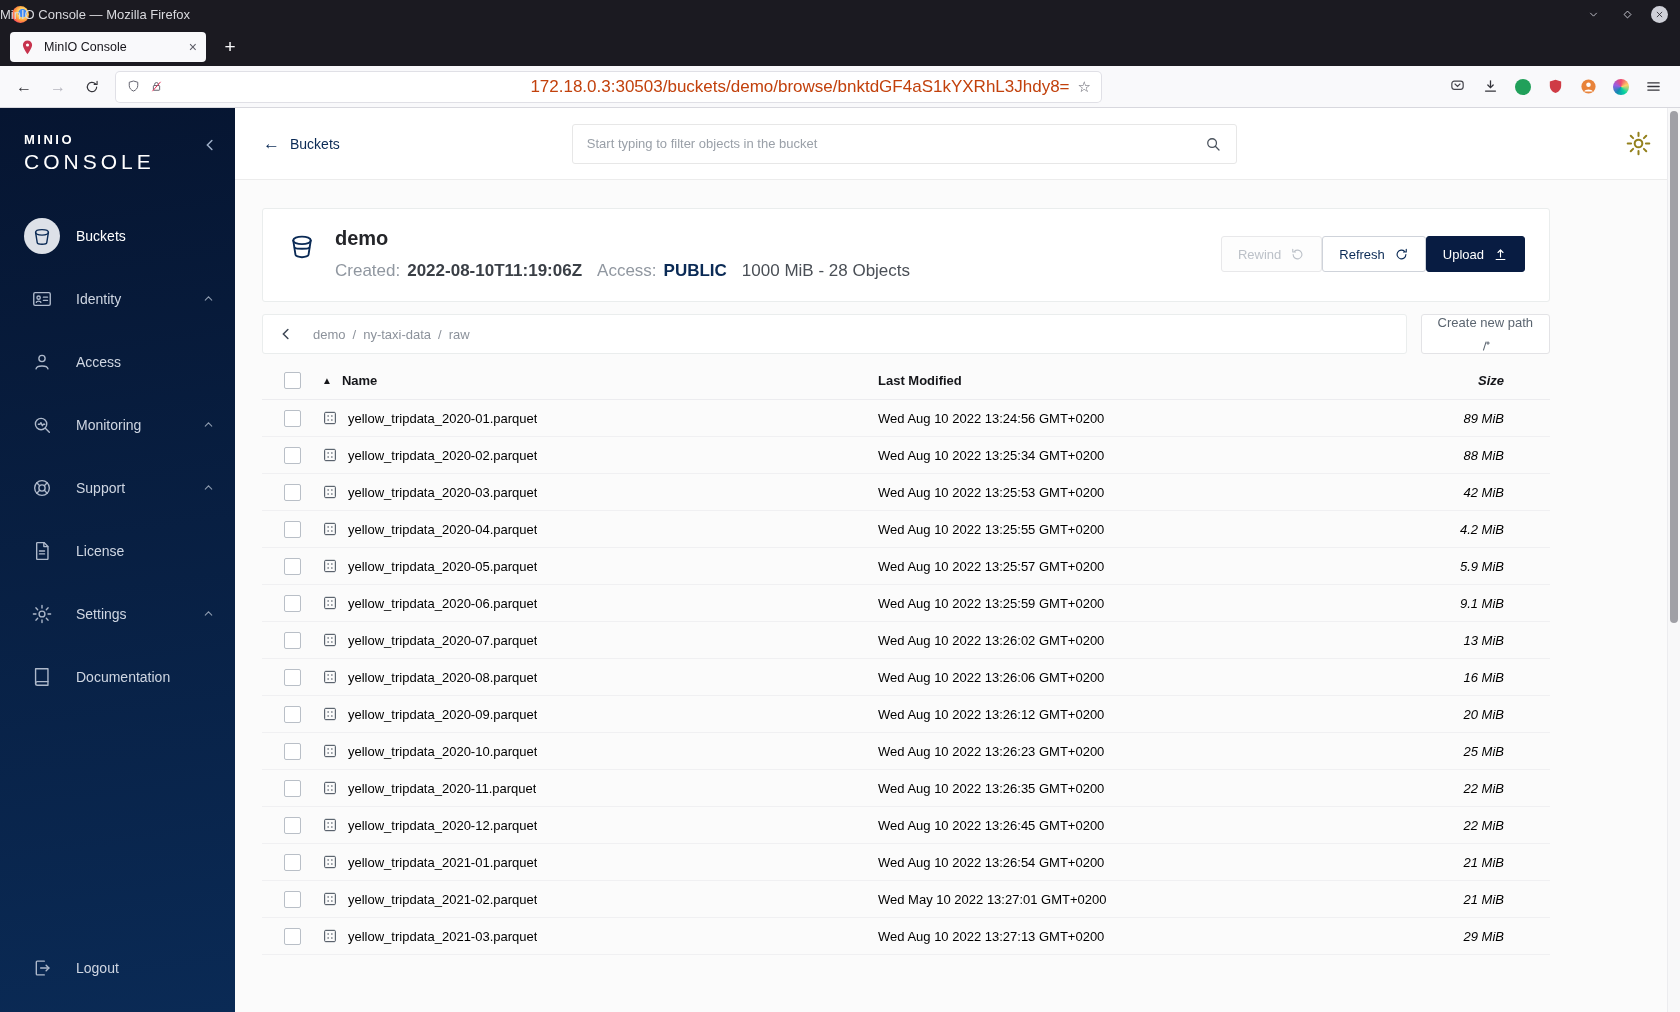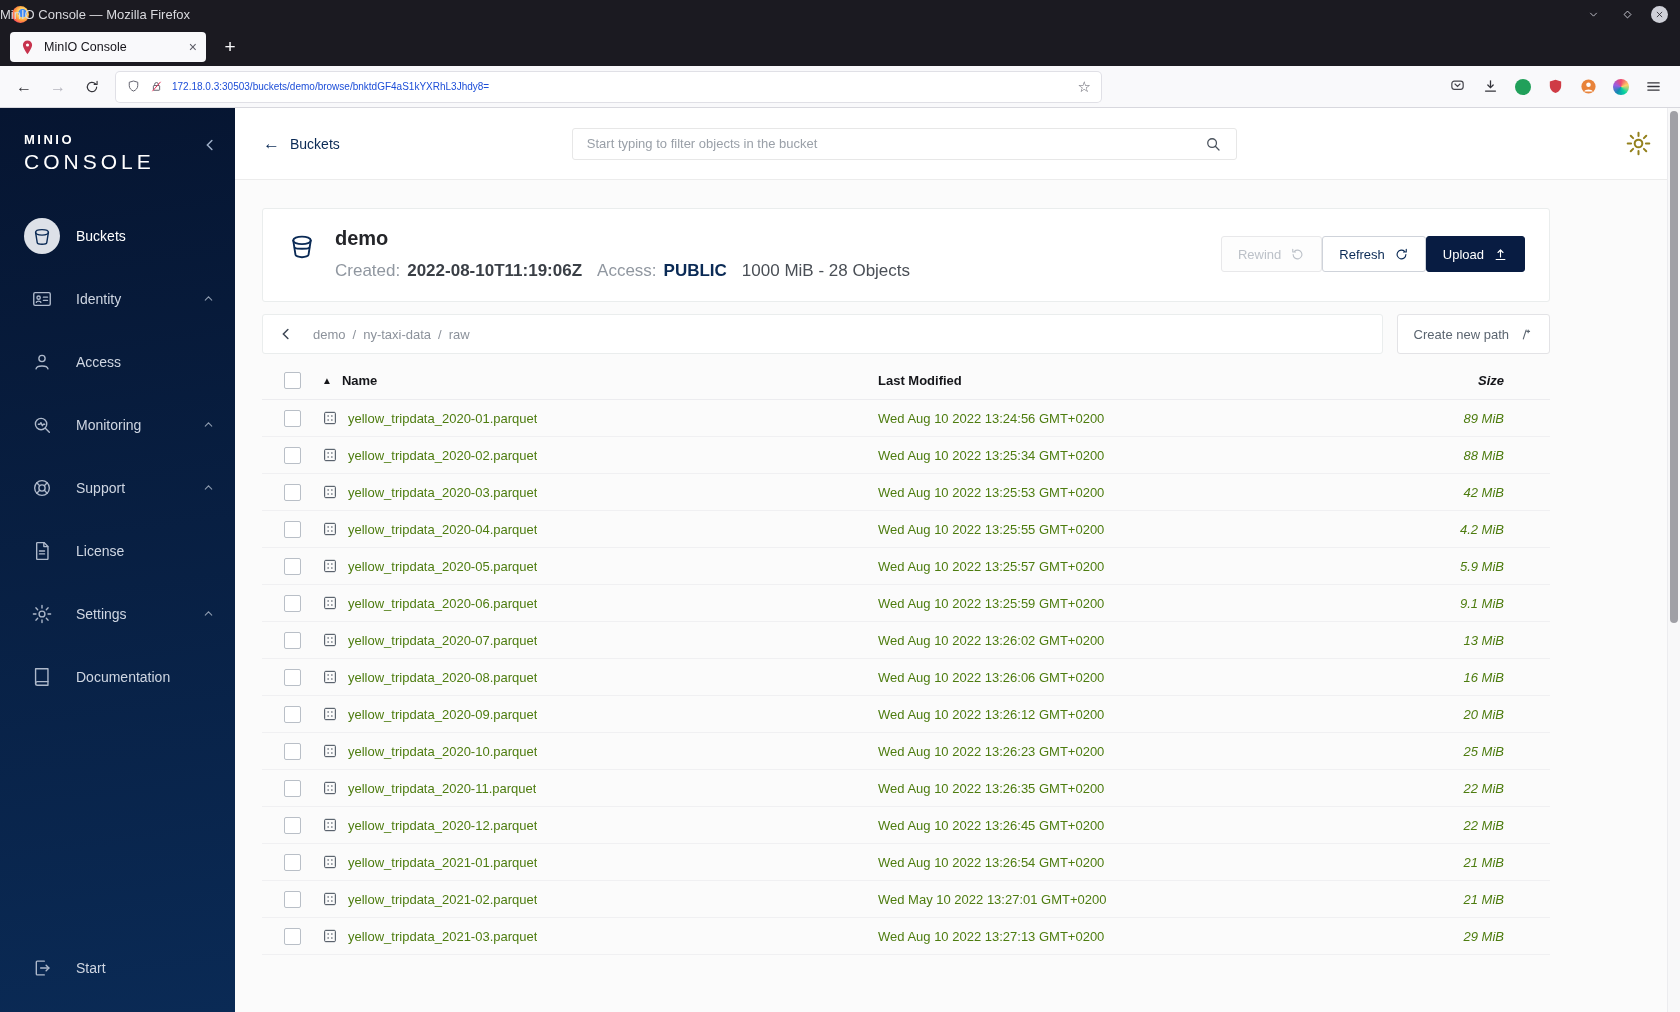--- a/index.html
+++ b/index.html
@@ -22,21 +22,21 @@
   .tab-title { flex:1; white-space:nowrap; overflow:hidden; }
   .tab-close { color:#5b5b66; font-size:14px; line-height:1; }
   .newtab { color:#f9f9fb; font-size:19px; width:28px; text-align:center; }
 
   .navbar { height:42px; background:#f9f9fb; display:flex; align-items:center; padding:0 10px; gap:6px; border-bottom:1px solid #d8d8de; }
   .navbtn { width:28px; height:28px; display:flex; align-items:center; justify-content:center; font-size:16px; color:#35353b; border-radius:4px; }
   .navbtn.disabled { color:#b6b6bf; }
   .navbtn svg { width:16px; height:16px; stroke:#35353b; fill:none; stroke-width:1.7; stroke-linecap:round; }
   .urlbar { width:985px; height:30px; background:#ffffff; border-radius:4px; display:flex; align-items:center; gap:8px; padding:0 10px; margin-left:4px; box-shadow:0 0 0 1px #e0e0e6; }
   .urlbar svg.ic { width:15px; height:15px; stroke:#5b5b66; fill:none; stroke-width:1.5; }
-  .url-text { flex:1; font-size:10px; color:#1d4ed8; white-space:nowrap; overflow:hidden; }
+  .url-text { flex:1; font-size:17px; color:#c2410c; white-space:nowrap; overflow:hidden;text-align:right; }
   .star { color:#5b5b66; font-size:15px; }
   .toolbar-icons { margin-left:auto; display:flex; align-items:center; gap:16px; padding-right:8px; }
   .tbi { display:flex; align-items:center; justify-content:center; }
   .tbi svg { width:17px; height:17px; }
   .dot-green { width:16px; height:16px; border-radius:50%; background:#21a05a; }
   .pinwheel { width:16px; height:16px; border-radius:50%; background:conic-gradient(#ef476f,#ffd166,#06d6a0,#118ab2,#9b5de5,#ef476f); }
 
   
   .app { height:904px; display:flex; position:relative; background:#fbfbfb; }
 
@@ -56,21 +56,21 @@
   .icwrap.circle svg { stroke:#0a2a55; }
   .caret { position:absolute; right:20px; display:flex; }
   .caret svg { width:13px; height:13px; stroke:#8b99ad; fill:none; stroke-width:2; stroke-linecap:round; }
   .logout-item { position:absolute; bottom:22px; left:0; width:100%; height:44px; display:flex; align-items:center; gap:16px; padding:0 24px; font-size:14px; color:#cfd6e2; cursor:pointer; }
 
   
   .main { flex:1; min-width:0; background:#fbfbfb; }
   .main-header { height:72px; background:#fff; border-bottom:1px solid #ececec; display:flex; align-items:center; padding:0 28px; }
   .back-group { display:flex; align-items:center; gap:10px; color:#0a2a55; font-size:14px; cursor:pointer; }
   .back-arrow { font-size:17px; }
-  .search-box { width:665px; height:32px; background:#fff; border:1px solid #e7e7e7; border-radius:3px; display:flex; align-items:center; padding:0 14px; margin-left:232px; margin-right:auto; }
+  .search-box { width:665px; height:40px; background:#fff; border:1px solid #e7e7e7; border-radius:3px; display:flex; align-items:center; padding:0 14px; margin-left:232px; margin-right:auto; }
   .search-box input { border:none; outline:none; flex:1; font-size:13px; font-family:inherit; color:#333; background:transparent; }
   .search-box input::placeholder { color:#9aa0a8; }
   .search-box svg { width:18px; height:18px; stroke:#4a525c; fill:none; stroke-width:1.7; stroke-linecap:round; }
   .header-gear { display:flex; }
   .header-gear svg { width:27px; height:27px; stroke:#93801c; fill:none; stroke-width:1.8; stroke-linecap:round; }
 
   .page { margin:28px 130px 0 27px; }
 
   .bucket-card { background:#fff; border:1px solid #eaeded; border-radius:3px; padding:18px 24px 20px; display:flex; gap:18px; align-items:flex-start; }
   .bucket-icon svg { width:30px; height:30px; stroke:#0a2a55; fill:none; stroke-width:1.5; stroke-linecap:round; margin-top:4px; }
@@ -85,26 +85,26 @@
   .btn svg { width:15px; height:15px; stroke:currentColor; fill:none; stroke-width:1.8; stroke-linecap:round; stroke-linejoin:round; }
   .btn.disabled { color:#bcc1c8; border-color:#e8e8ea; background:#fdfdfd; cursor:default; }
   .btn.primary { background:#081c42; border-color:#081c42; color:#fff; }
 
   .path-row { margin-top:12px; display:flex; gap:14px; align-items:center; }
   .path-box { flex:1; height:40px; background:#fff; border:1px solid #eaeded; border-radius:3px; display:flex; align-items:center; gap:18px; padding:0 14px; }
   .path-back { display:flex; cursor:pointer; }
   .path-back svg { width:18px; height:18px; stroke:#3c4654; fill:none; stroke-width:2; stroke-linecap:round; }
   .crumbs { font-size:13px; color:#8c929b; display:flex; gap:7px; }
   .crumb { cursor:pointer; }
-  .btn.create-path { color:#5b6570; border-color:#e3e3e6; height:40px; }
+  .btn.create-path { color:#5b6570; border-color:#e3e3e6; height:40px;flex-direction:column; }
 
   .table { margin-top:8px; }
   .thead, .row { display:grid; grid-template-columns:60px 556px 566px 1fr; align-items:center; }
   .thead { height:38px; font-size:13px; font-weight:700; color:#15161a; border-bottom:1px solid #ececef; }
-  .row { height:37px; border-bottom:1px solid #f0f0f2; font-size:13px; color:#4d7c0f; cursor:pointer; background:transparent; }
+  .row { height:37px; border-bottom:1px solid #f0f0f2; font-size:13px; color:#000000; cursor:pointer; background:transparent; }
   .col-check { display:flex; justify-content:center; }
   .checkbox { width:17px; height:17px; border:1px solid #b9bfc7; border-radius:2px; background:#fff; cursor:pointer; }
   .col-name { display:flex; align-items:center; gap:10px; min-width:0; }
   .col-name .sort { font-size:10px; color:#15161a; }
   .file-icon { display:flex; }
   .file-icon svg { width:16px; height:16px; stroke:#3d4754; fill:none; stroke-width:1.5; }
   .file-icon circle { fill:#3d4754; stroke:none; }
   .fname { white-space:nowrap; overflow:hidden; }
   .col-size { text-align:right; padding-right:46px;font-style:italic; }
 
@@ -316,21 +316,21 @@
       </div>
     </nav>
     <div class="logout-item">
       <span class="icwrap">
           <svg viewBox="0 0 24 24">
             <path d="M14.5 4.5H6.8a1 1 0 0 0-1 1v13a1 1 0 0 0 1 1h7.7"></path>
             <path d="M10.5 12h9"></path>
             <path d="M16.5 9l3 3-3 3"></path>
           </svg>
         </span>
-      <span class="nav-label">Start</span>
+      <span class="nav-label">Logout</span>
     </div>
   </aside>
 
   <main class="main">
     <div class="main-header">
       <div class="back-group">
         <span class="back-arrow">←</span>
         <span>Buckets</span>
       </div>
       <div class="search-box">

